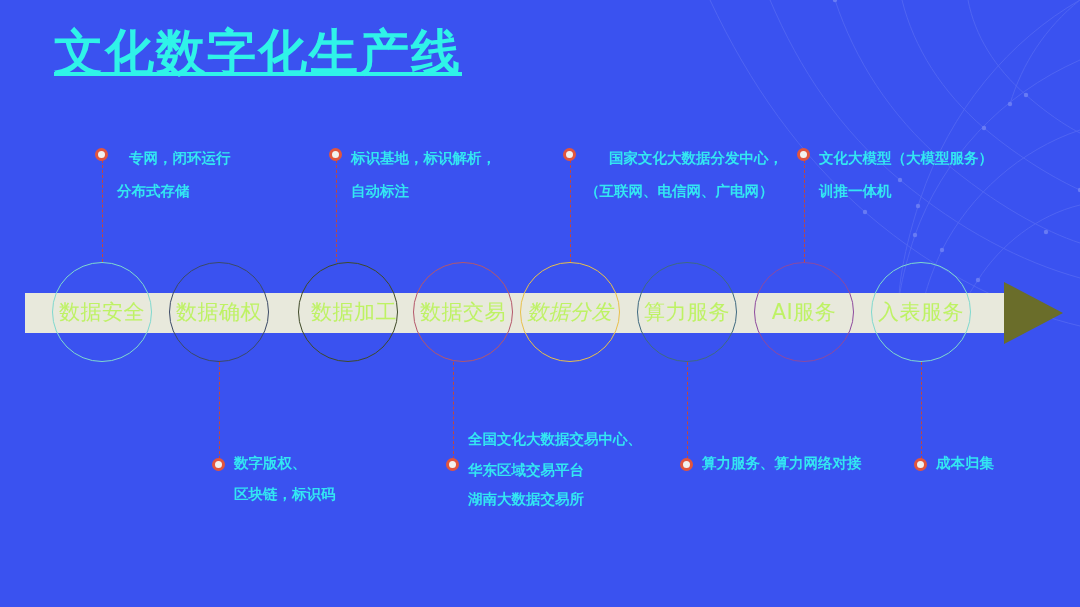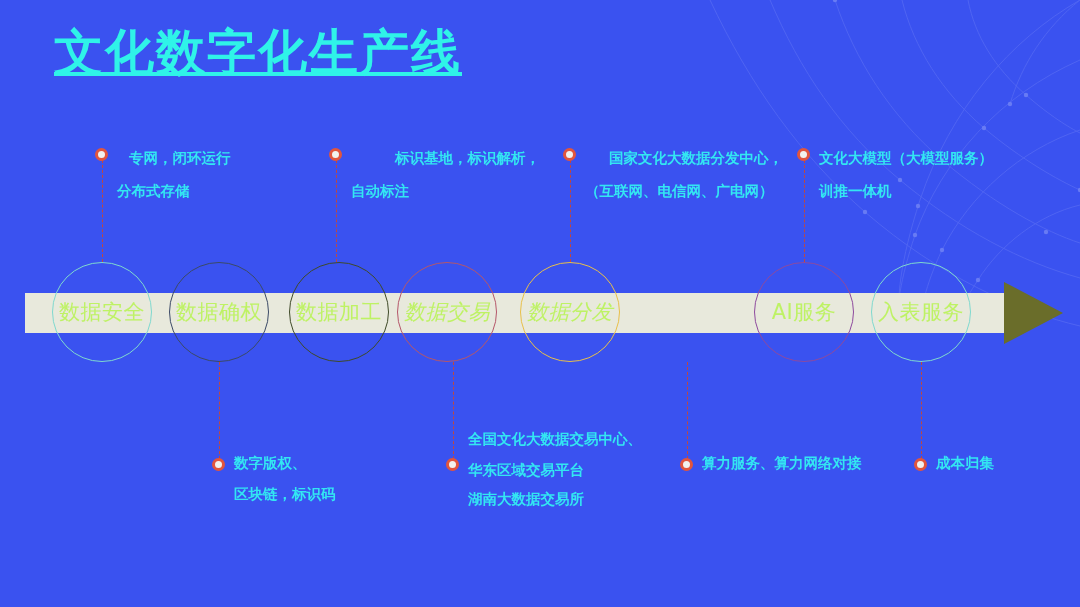--- a/index.html
+++ b/index.html
@@ -113,47 +113,50 @@
 
   <div class="band" style="background: rgb(232, 233, 220);"></div>
   <div class="arrow" style="border-left-color: rgb(106, 109, 42);"></div>
 
   <div class="stage" style="left: 52px; top: 262px; border-color: rgb(127, 217, 207);">
     <span class="lbl">数据安全</span>
   </div>
   <div class="stage" style="left: 169px; top: 262px; border-color: rgb(59, 74, 102);">
     <span class="lbl">数据确权</span>
   </div>
-  <div class="stage" style="left: 289px; top: 262px; border-color: rgb(63, 74, 40);">
+  <div class="stage" style="left: 298px; top: 262px; border-color: rgb(63, 74, 40); justify-content: flex-end;">
     <span class="lbl">数据加工</span>
   </div>
-  <div class="stage" style="left: 397px; top: 262px; border-color: rgb(181, 87, 106); font-style: italic;">
+  <div class="stage" style="left: 413px; top: 262px; border-color: rgb(181, 87, 106);">
     <span class="lbl">数据交易</span>
   </div>
   <div class="stage" style="left: 520px; top: 262px; border-color: rgb(232, 192, 74); font-style: italic;">
     <span class="lbl">数据分发</span>
+  </div>
+  <div class="stage" style="left: 637px; top: 262px; border-color: rgb(63, 106, 128);">
+    <span class="lbl">算力服务</span>
   </div>
   <div class="stage" style="left: 754px; top: 262px; border-color: rgb(142, 74, 158);">
     <span class="lbl">AI服务</span>
   </div>
   <div class="stage" style="left: 871px; top: 262px; border-color: rgb(127, 217, 207);">
     <span class="lbl">入表服务</span>
   </div>
 
   <div class="callout">
     <div class="stem" style="left:102px;top:160px;height:102px;"></div>
     <div class="dot" style="left: 95px; top: 148px; border-color: rgb(226, 85, 61);"></div>
     <div class="ctext" style="left: 117px; top: 146px; color: rgb(51, 230, 242); margin-left: 12px;">专网，闭环运行</div>
     <div class="ctext" style="left: 117px; top: 179px; color: rgb(51, 230, 242);">分布式存储</div>
   </div>
 
   <div class="callout">
     <div class="stem" style="left:336px;top:160px;height:102px;"></div>
     <div class="dot" style="left: 329px; top: 148px; border-color: rgb(226, 85, 61);"></div>
-    <div class="ctext" style="left: 351px; top: 146px; color: rgb(51, 230, 242); margin-left: 44px;">标识基地，标识解析，</div>
+    <div class="ctext" style="left: 351px; top: 146px; color: rgb(51, 230, 242);">标识基地，标识解析，</div>
     <div class="ctext" style="left: 351px; top: 179px; color: rgb(51, 230, 242);">自动标注</div>
   </div>
 
   <div class="callout">
     <div class="stem" style="left:570px;top:160px;height:102px;"></div>
     <div class="dot" style="left: 563px; top: 148px; border-color: rgb(226, 85, 61);"></div>
     <div class="ctext" style="left: 585px; top: 146px; color: rgb(51, 230, 242); padding-left: 24px;">国家文化大数据分发中心，</div>
     <div class="ctext" style="left: 585px; top: 179px; color: rgb(51, 230, 242);">（互联网、电信网、广电网）</div>
   </div>
 

